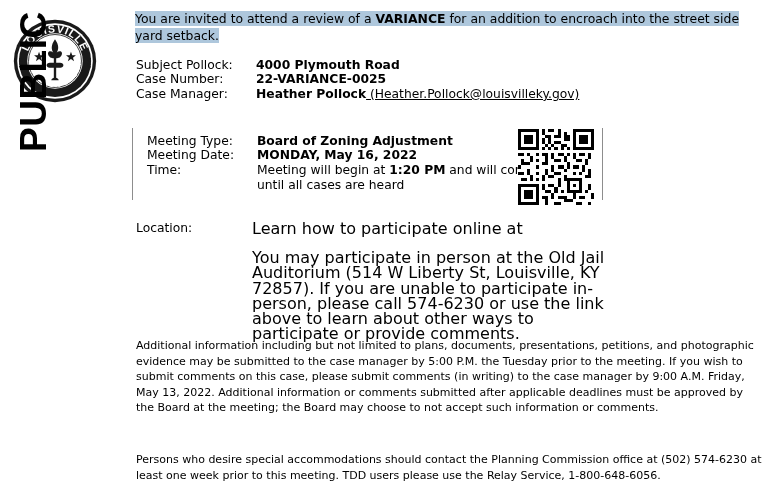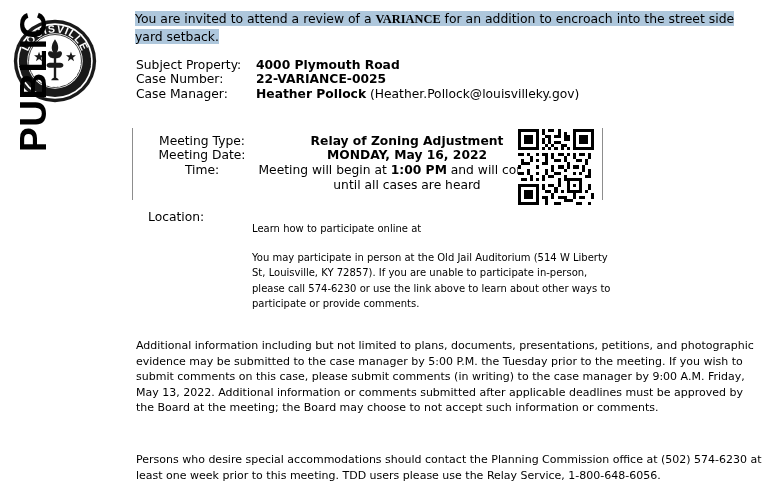--- a/index.html
+++ b/index.html
@@ -66,37 +66,37 @@
   }
   #intro {
     display: inline;
     background: #aec7dc;
     font-size: 12.4px;
     line-height: 17px;
     color: #000;
     box-decoration-break: clone;
     -webkit-box-decoration-break: clone;
   }
-  #intro b { font-weight: bold; font-family: Liberation Serif, serif; }
+  #intro b { font-weight: bold; }
 
   
   .info-table {
     position: absolute;
     border-collapse: collapse;
   }
   .info-table td {
     padding: 0;
     vertical-align: top;
     font-size: 12.3px;
     line-height: 14.4px;
     white-space: nowrap;
   }
   .info-table td.lbl { width: 120px; font-weight: normal; }
   .info-table td.val { font-weight: bold; }
-  .info-table td.val .normal { font-weight: normal; }
+  .info-table td.val .normal { font-weight: normal; text-decoration: underline; }
 
   #case-info { left: 6px; top: 58px; }
 
   
   #meeting-block {
     position: absolute;
     left: 0px;
     top: 128px;
     width: 478px;
     height: 72px;
@@ -104,51 +104,50 @@
   .vrule {
     position: absolute;
     top: 0;
     width: 1px;
     height: 72px;
     background: #8d8d8d;
   }
   #vrule-left  { left: 2px; }
   #vrule-right { left: 472px; }
 
-  #meeting-info { left: 17px; top: 6px; text-align: center; }
+  #meeting-info { left: 17px; top: 6px; }
   #meeting-info td.lbl { width: 110px; }
   #meeting-info td.val { white-space: normal; width: 300px; }
   #meeting-info td.val.wrap { font-weight: normal; line-height: 15.5px; }
   #meeting-info td.val.wrap b { font-weight: bold; }
 
   
   #qr {
     position: absolute;
     left: 388px;
     top: 129px;
     width: 76px;
     height: 76px;
   }
   #qr svg { display: block; }
 
   
   #location-label {
     position: absolute;
     left: 6px;
-    top: 210px;
+    top: 221px;
     font-size: 12.3px;
     line-height: 15px;
-    margin-left: 12px;
   }
   #location-body {
     position: absolute;
     left: 122px;
     top: 221px;
     width: 360px;
-    font-size: 10px;
+    font-size: 16px;
     line-height: 15.2px;
   }
   #location-body p { margin: 0; }
   #location-body p.gap { margin-top: 14px; }
   a.link {
     color: #3b3bbf;
     text-decoration: none;
     word-break: break-all;
   }
 
@@ -211,21 +210,21 @@
 
 <div id="main">
 
   <div id="intro-wrap">
     <span id="intro"><span>You are invited to attend a review of a </span><b>VARIANCE</b><span> for an addition to encroach into the street side yard setback.</span></span>
   </div>
 
   <table class="info-table" id="case-info">
     <tbody>
       <tr>
-        <td class="lbl">Subject Property:</td>
+        <td class="lbl">Subject Pollock:</td>
         <td class="val">4000 Plymouth Road</td>
       </tr>
       <tr>
         <td class="lbl">Case Number:</td>
         <td class="val">22-VARIANCE-0025</td>
       </tr>
       <tr>
         <td class="lbl">Case Manager:</td>
         <td class="val"><span>Heather Pollock</span><span class="normal"> (Heather.Pollock@louisvilleky.gov)</span></td>
       </tr>
@@ -233,29 +232,29 @@
   </table>
 
   <div id="meeting-block">
     <div class="vrule" id="vrule-left"></div>
     <div class="vrule" id="vrule-right"></div>
 
     <table class="info-table" id="meeting-info">
       <tbody>
         <tr>
           <td class="lbl">Meeting Type:</td>
-          <td class="val">Relay of Zoning Adjustment</td>
+          <td class="val">Board of Zoning Adjustment</td>
         </tr>
         <tr>
           <td class="lbl">Meeting Date:</td>
           <td class="val">MONDAY, May 16, 2022</td>
         </tr>
         <tr>
           <td class="lbl">Time:</td>
-          <td class="val wrap"><span>Meeting will begin at </span><b>1:00 PM</b><span> and will continue until all cases are heard</span></td>
+          <td class="val wrap"><span>Meeting will begin at </span><b>1:20 PM</b><span> and will continue until all cases are heard</span></td>
         </tr>
       </tbody>
     </table>
   </div>
 
   <div id="qr">
     <svg width="76" height="76" viewBox="0 0 25 25" shape-rendering="crispEdges" aria-hidden="true">
       <rect width="25" height="25" fill="#ffffff"></rect>
       <g fill="#000000">
 

